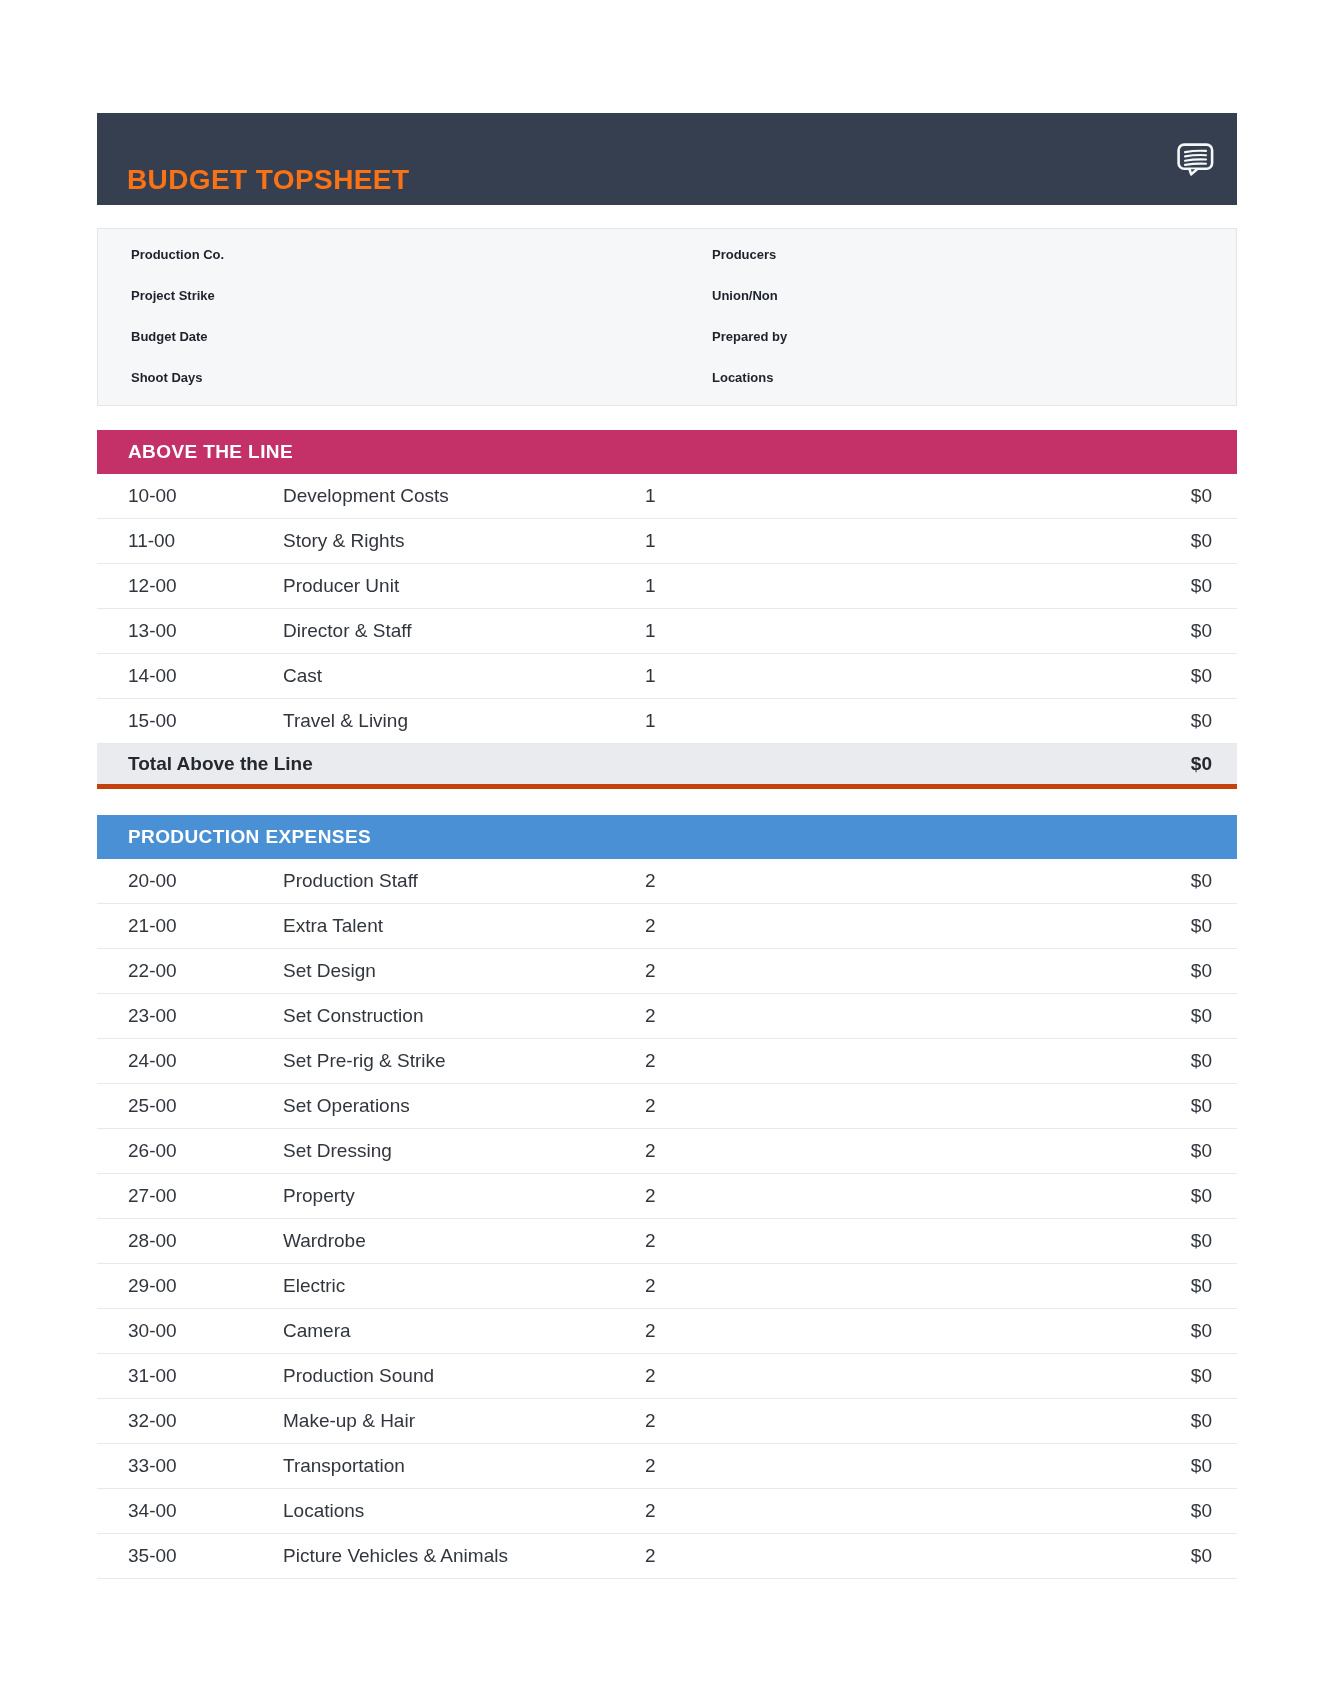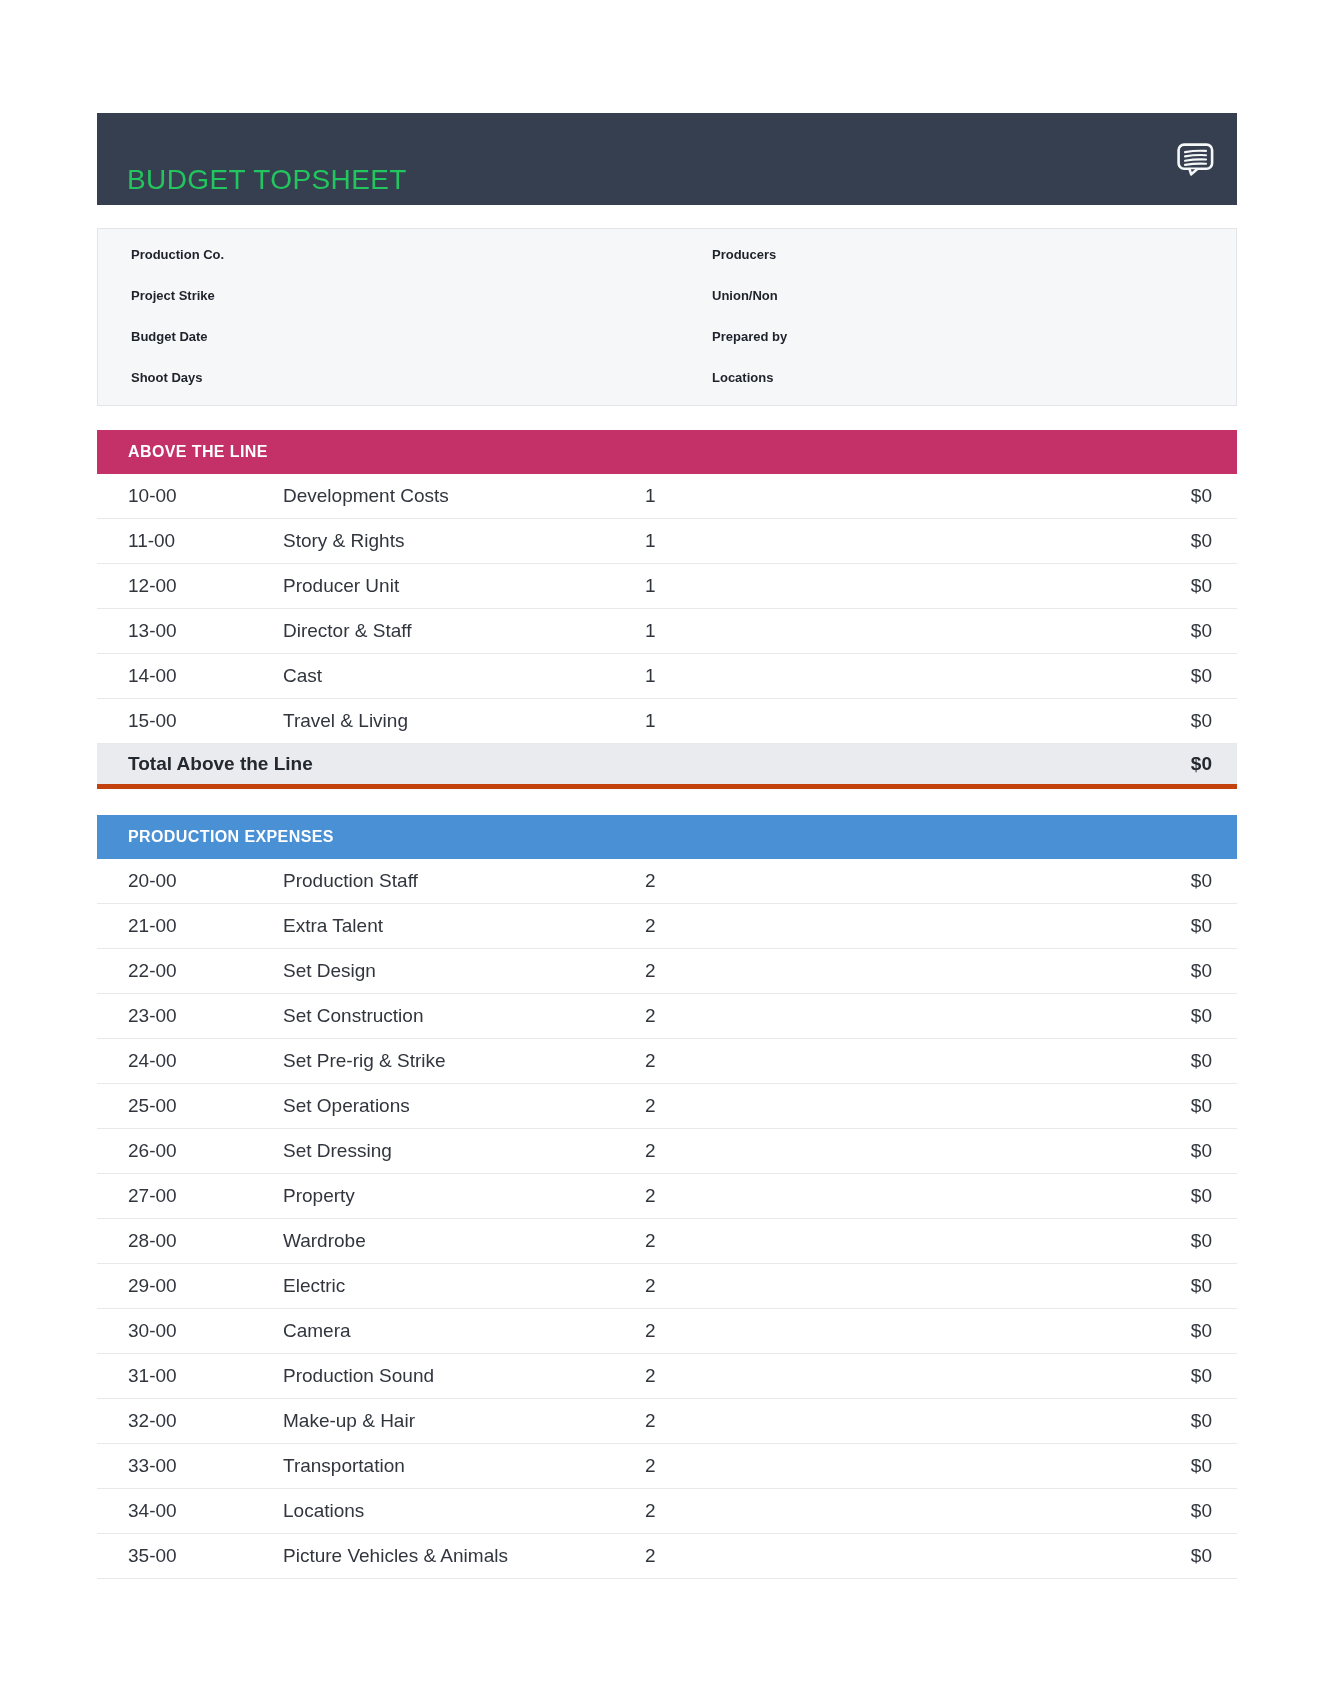--- a/index.html
+++ b/index.html
@@ -20,23 +20,23 @@
   
   .topbar {
     height: 92px;
     background: #353f4f;
     display: flex;
     align-items: center;
     justify-content: space-between;
     padding: 0 23px 0 30px;
   }
   .topbar h1 {
-    color: #22c55e;
+    color: #f97316;
     font-size: 28px;
-    font-weight: 400;
+    font-weight: 700;
     letter-spacing: 0.4px;
     margin-top: 41px;
   }
   .comment { display: inline-flex; cursor: pointer; }
   
   .infobox {
     margin-top: 23px;
     height: 178px;
     background: #f6f7f9;
     border: 1px solid #e3e5e9;
@@ -54,21 +54,21 @@
   }
   
   .bar {
     height: 44px;
     display: flex;
     align-items: center;
     padding-left: 31px;
   }
   .bar span {
     color: #ffffff;
-    font-size: 16px;
+    font-size: 19px;
     font-weight: 700;
     letter-spacing: 0.4px;
   }
   .bar-pink { background: #c43168; margin-top: 24px; }
   .bar-blue { background: #4a90d5; margin-top: 26px; }
   
   .trow {
     display: flex;
     align-items: center;
     height: 45px;

